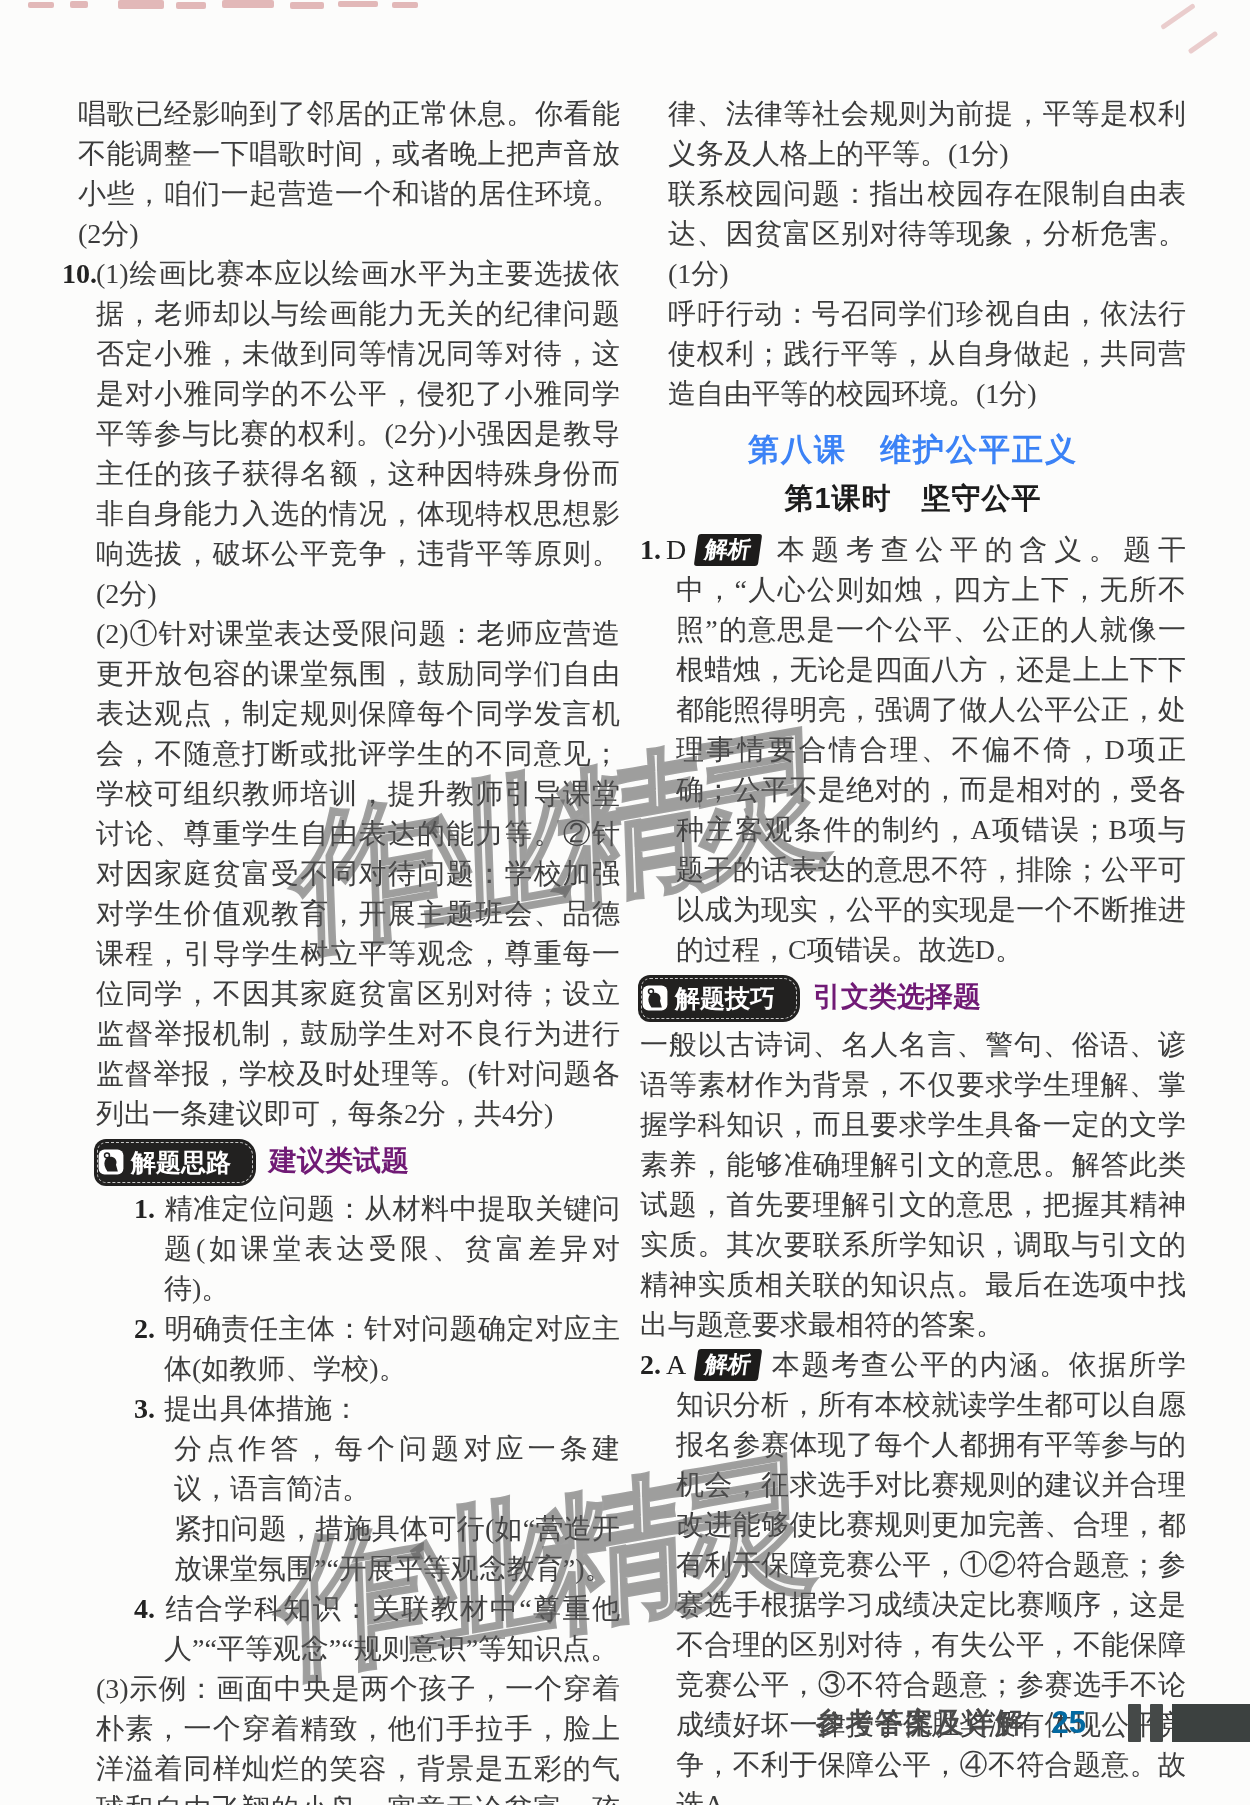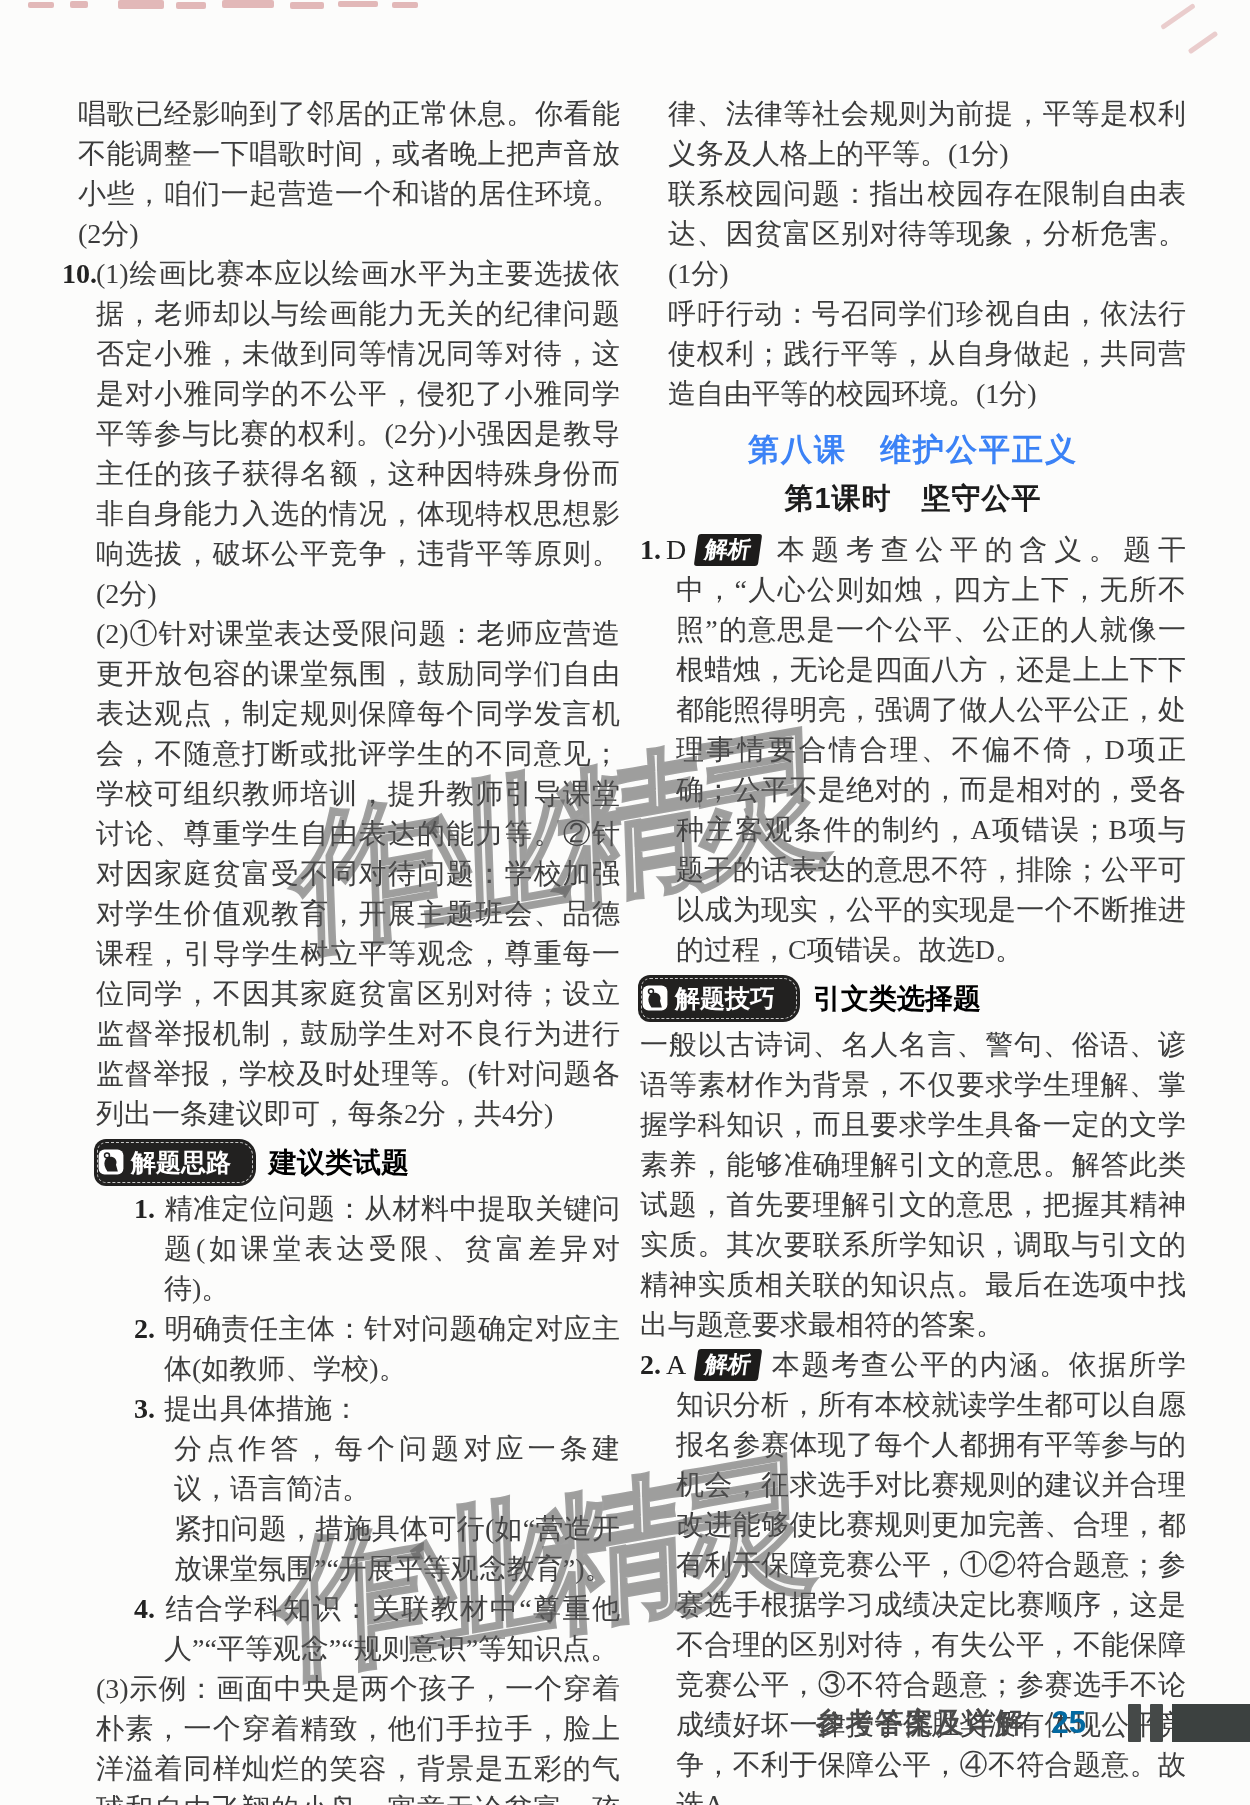--- a/index.html
+++ b/index.html
@@ -30,22 +30,22 @@
   .tip-badge{
     display:inline-flex;align-items:center;gap:7px;
     background:#222120;color:#fff;
     border-radius:12px 17px 17px 12px;
     padding:3px 25px 4px 4px;
     font-size:25px;font-weight:bold;
     font-family:"Liberation Sans","DejaVu Sans",sans-serif;
     outline:1px dashed rgba(255,255,255,.75);outline-offset:-4px;
     vertical-align:middle;
   }
-  .tip-topic{font-weight:bold;color:#000000;font-size:28px;margin-left:6px;vertical-align:middle;
-    font-family:Liberation Serif, serif;}
+  .tip-topic{font-weight:bold;color:#701a75;font-size:28px;margin-left:6px;vertical-align:middle;
+    font-family:Liberation Mono, monospace;}
   .badge-icon{display:inline-flex;}
 
   .tip-point{margin-left:38px;padding-left:30px;}
   .tip-point .pnum{display:inline-block;width:30px;margin-left:-30px;font-weight:bold;color:#222;}
   .tip-sub{margin-left:78px;}
 
   .lesson-heading{
     text-align:center;font-weight:bold;color:#3b82f6;
     font-size:31px;line-height:44px;margin:14px 0 6px;
     font-family:"Liberation Sans","DejaVu Sans",sans-serif;letter-spacing:2px;

